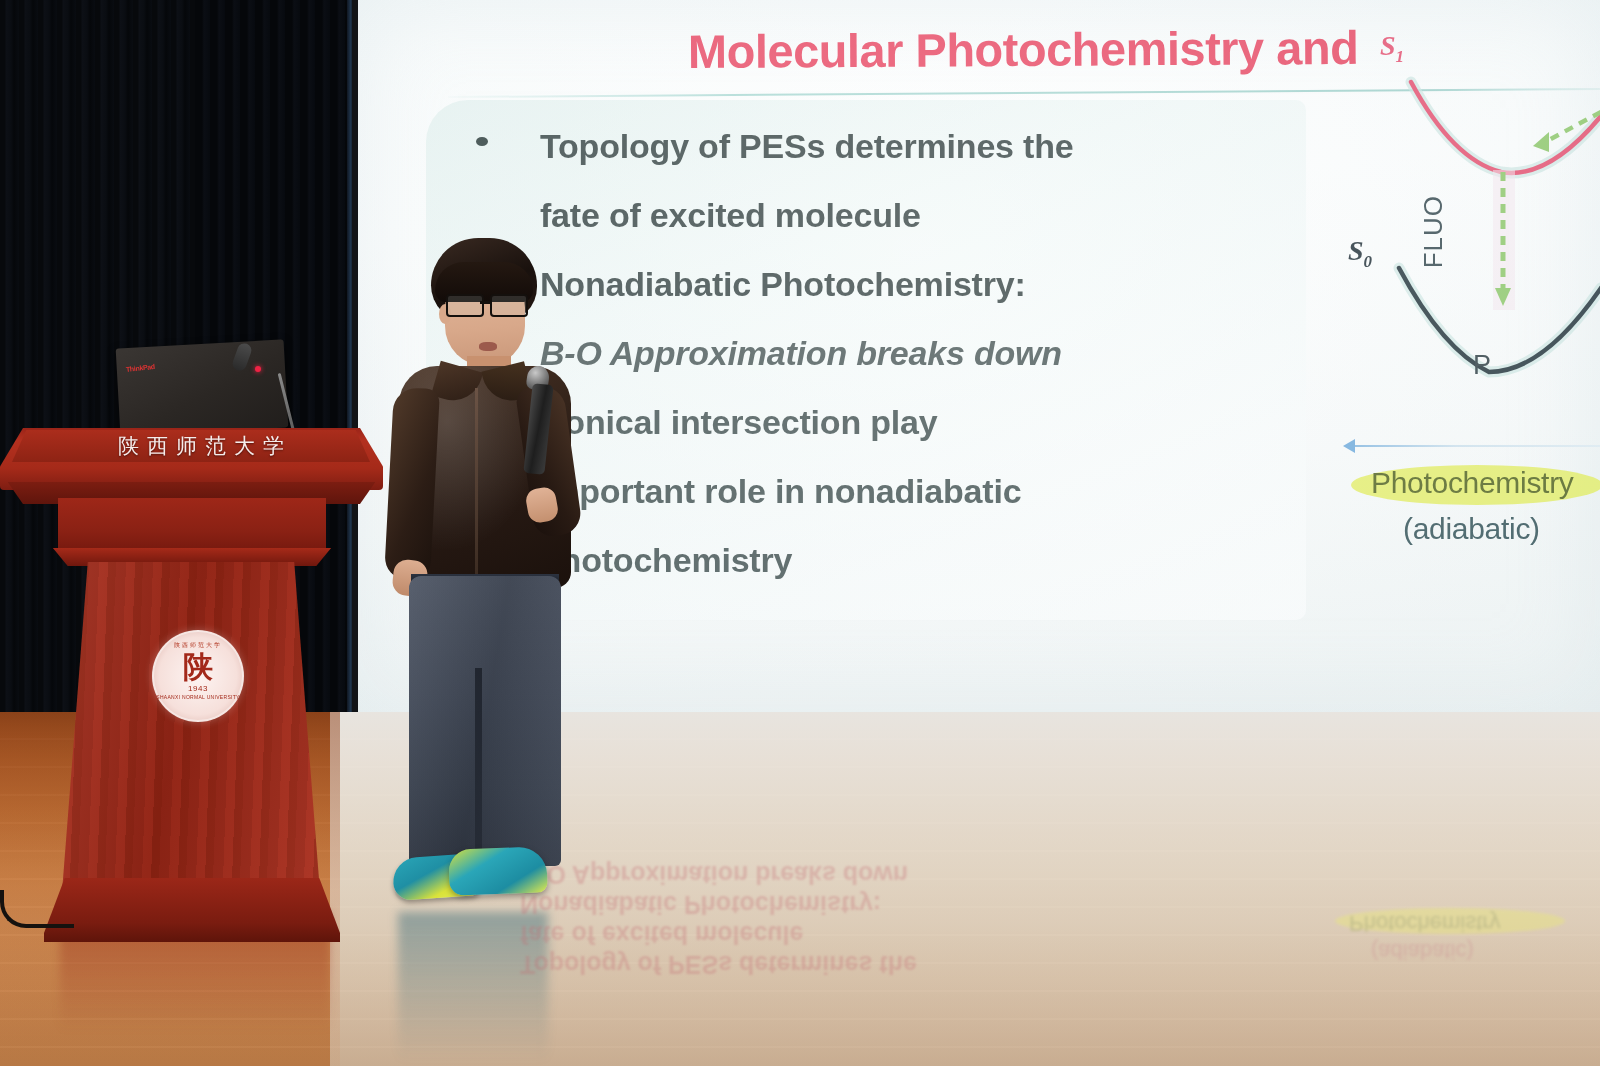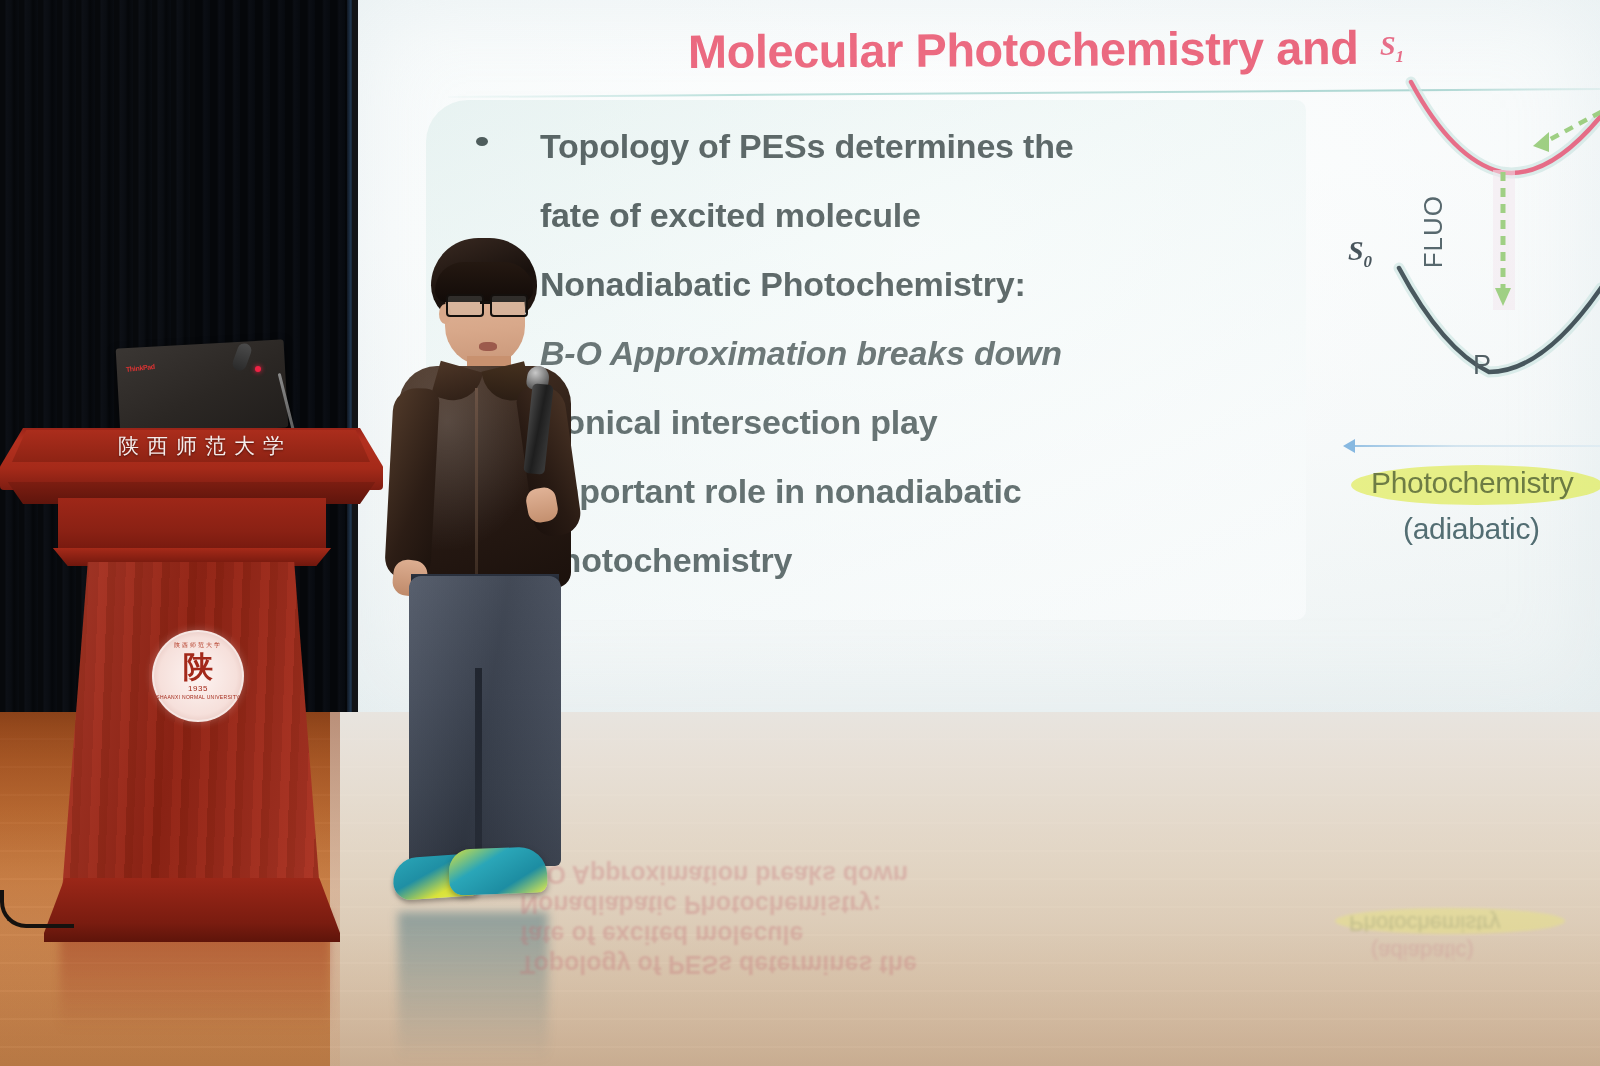--- a/index.html
+++ b/index.html
@@ -514,21 +514,21 @@
     <div class="podium-top-face"></div>
     <div class="podium-cn">陕西师范大学</div>
     <div class="podium-lip"></div>
     <div class="podium-neck"></div>
     <div class="podium-shelf"></div>
     <div class="podium-body"></div>
 
     <div class="emblem">
       <div class="cn-arc">陕西师范大学</div>
       <div class="ch">陕</div>
-      <div class="yr">1935</div>
+      <div class="yr">1943</div>
       <div class="en">SHAANXI NORMAL UNIVERSITY</div>
     </div>
 
     <div class="podium-base"></div>
     <div class="cable"></div>
   </div>
 
   <div class="person">
     <div class="hair"></div>
     <div class="face"></div>

